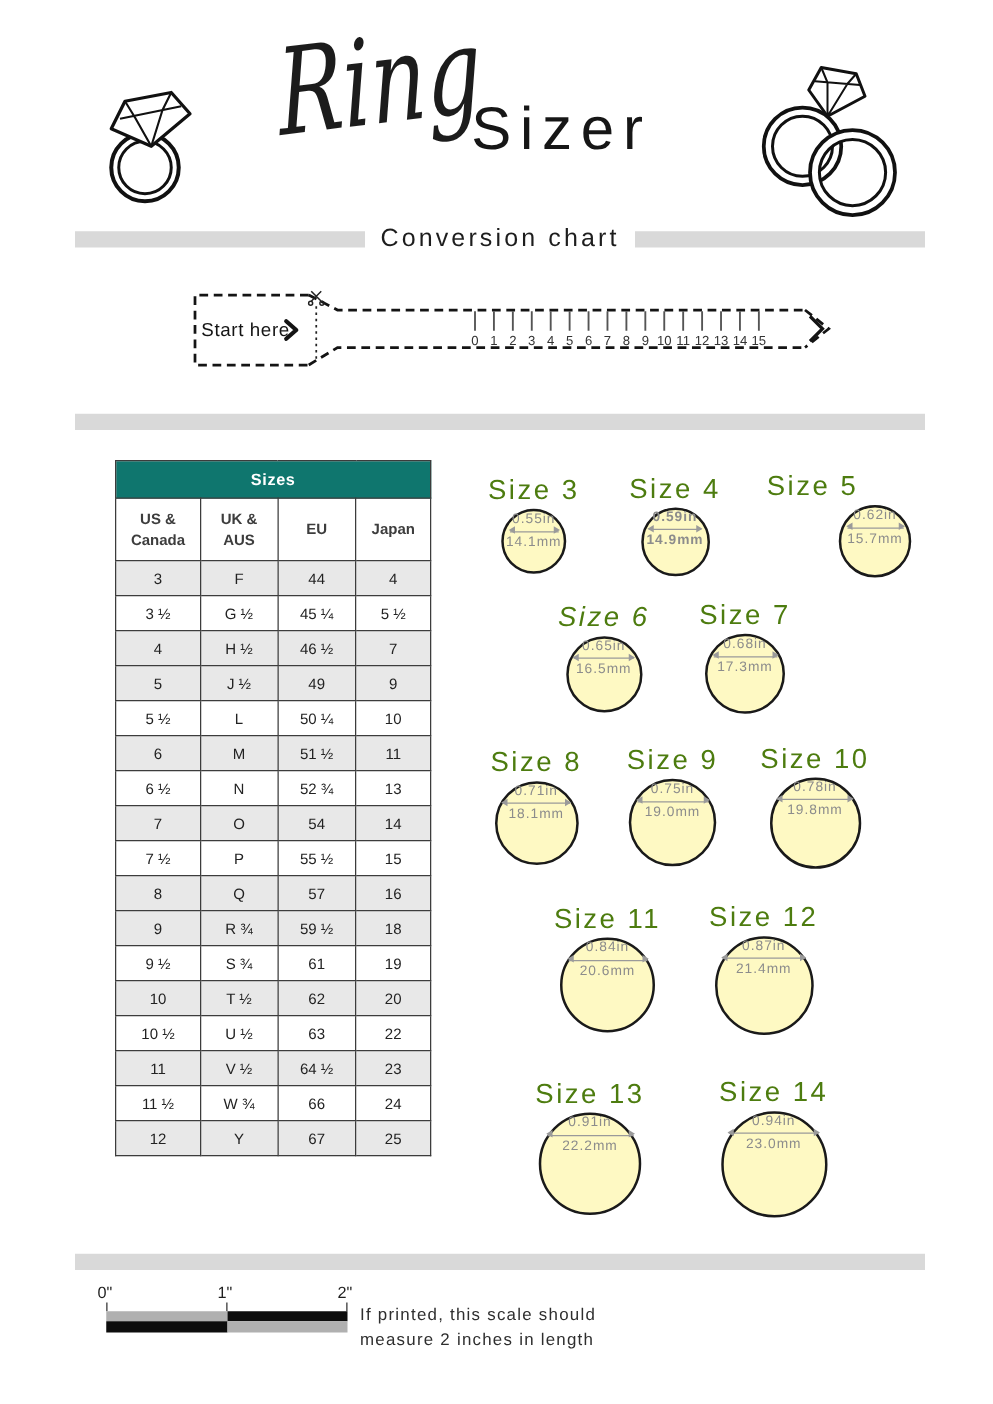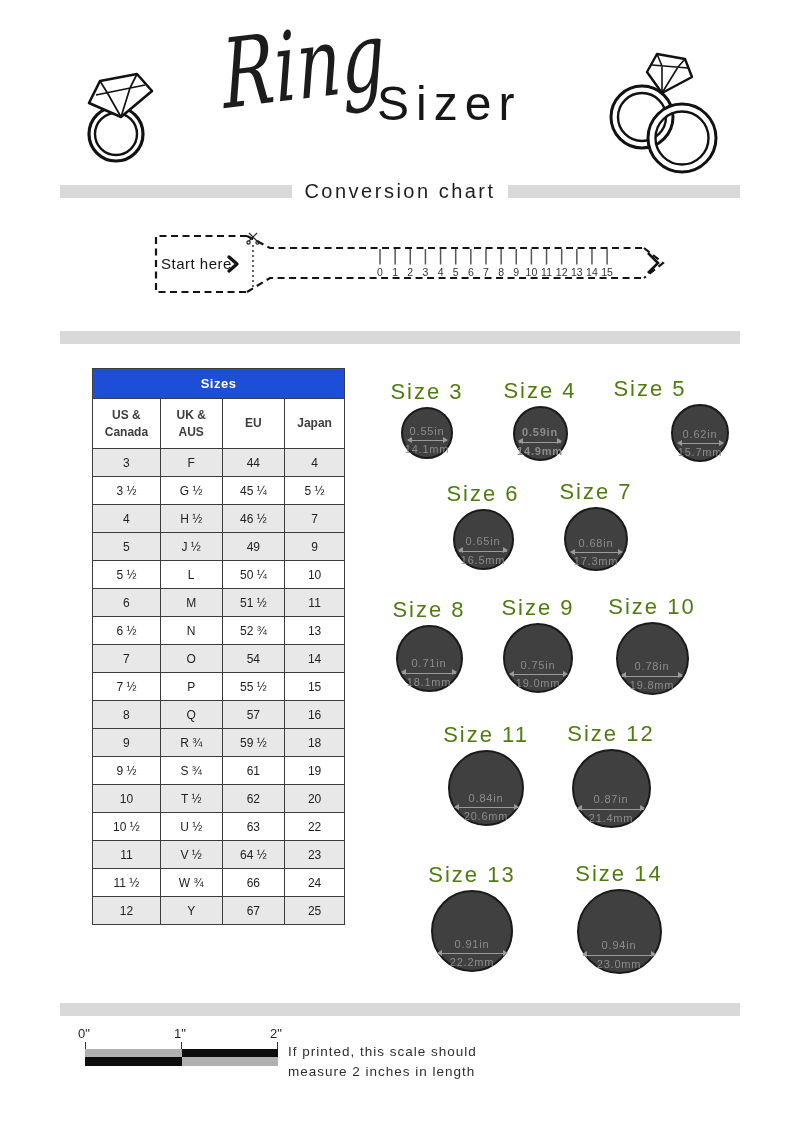--- a/index.html
+++ b/index.html
@@ -46,41 +46,41 @@
   .divider.mid { top:331px; }
   .divider.bottom { top:1003px; }
 
   
   .size-table {
     position:absolute; left:92px; top:368px; width:253px;
     border-collapse:collapse; font-size:12px; color:#222;
   }
   .size-table th, .size-table td { border:1.2px solid #3c3c3c; text-align:center; }
   .size-table .t-title {
-    background:#1d4ed8; color:#ffffff; font-weight:bold; font-size:13px;
+    background:#0f766e; color:#ffffff; font-weight:bold; font-size:13px;
     height:30px; letter-spacing:.5px;
   }
   .size-table .t-colhead {
     height:50px; font-weight:bold; color:#3d3d3d; font-size:12px;
     background:#ffffff; line-height:1.35; padding:2px 3px;
   }
   .size-table td { height:28px; background:#ffffff; }
   .size-table tr.alt td { background:#e8e8e8; }
   .size-table col.c1 { width:68px; } .size-table col.c2 { width:62px; }
   .size-table col.c3 { width:63px; } .size-table col.c4 { width:60px; }
 
   
   .size-circle-label {
     position:absolute; width:160px; text-align:center;
     font-size:22px; letter-spacing:2px; color:#4d7c0f; white-space:nowrap;
   }
   .size-circle {
     position:absolute; border:2px solid #1a1a1a; border-radius:50%;
-    background:#404040; display:flex; flex-direction:column;
-    align-items:center; justify-content:flex-end;
+    background:#fef9c3; display:flex; flex-direction:column;
+    align-items:center; justify-content:flex-start;
   }
   .c-in, .c-mm {
     font-size:11px; letter-spacing:.8px; color:#8c8c8c; line-height:1.25;
   }
   .c-arrow {
     position:relative; height:1px; background:#9a9a9a;
     width:calc(100% - 9px); margin:2px 0;
   }
   .c-arrow::before, .c-arrow::after {
     content:""; position:absolute; top:-3.5px; border-style:solid;
@@ -327,21 +327,21 @@
         <div class="c-in">0.59in</div>
         <div class="c-arrow"></div>
         <div class="c-mm">14.9mm</div>
       </div>
       <div class="size-circle-label" style="left: 570px; top: 376px;">Size 5</div>
       <div class="size-circle" style="left: 638px; top: 404px; width: 58px; height: 58px; margin-left: 33px;">
         <div class="c-in">0.62in</div>
         <div class="c-arrow"></div>
         <div class="c-mm">15.7mm</div>
       </div>
-      <div class="size-circle-label" style="left: 403px; top: 480.5px;">Size 6</div>
+      <div class="size-circle-label" style="left: 403px; top: 480.5px; font-style: italic;">Size 6</div>
       <div class="size-circle" style="left: 452.5px; top: 508.5px; width: 61px; height: 61px;">
         <div class="c-in">0.65in</div>
         <div class="c-arrow"></div>
         <div class="c-mm">16.5mm</div>
       </div>
       <div class="size-circle-label" style="left: 516px; top: 479px;">Size 7</div>
       <div class="size-circle" style="left: 564px; top: 507px; width: 64px; height: 64px;">
         <div class="c-in">0.68in</div>
         <div class="c-arrow"></div>
         <div class="c-mm">17.3mm</div>

